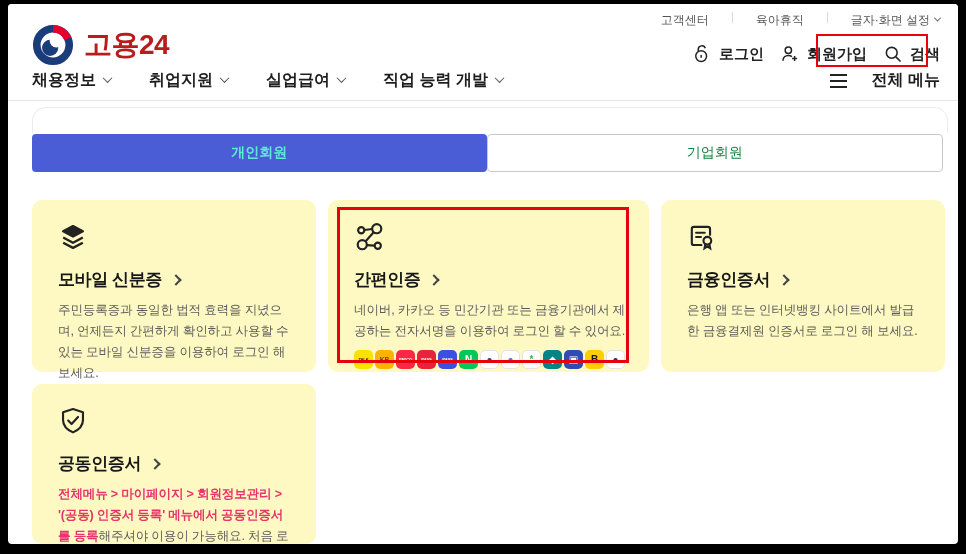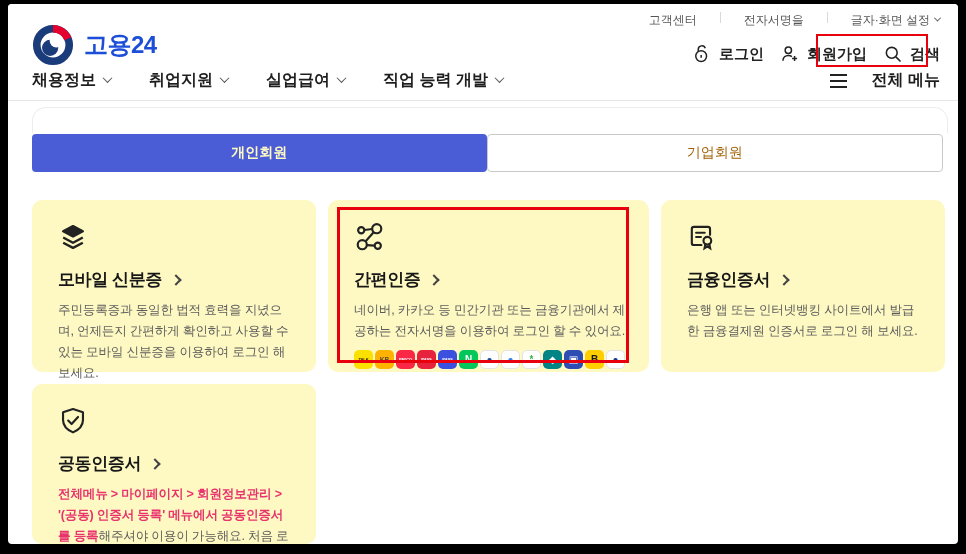--- a/index.html
+++ b/index.html
@@ -6,39 +6,39 @@
   html,body { width:966px; height:554px; }
   body { background:#000; font-family:"Liberation Sans","DejaVu Sans",sans-serif; position:relative; overflow:hidden; }
   .page { position:absolute; top:4px; left:8px; right:8px; bottom:10px; background:#fff; border-radius:4px; overflow:hidden; }
 
   
   .header { position:absolute; top:0; left:0; right:0; height:97px; background:#fff; border-bottom:1px solid #e7e7e7; }
   .util-row { position:absolute; top:8px; right:18px; display:flex; align-items:flex-start; gap:23px; font-size:12px; color:#555; }
   .util-link { cursor:pointer; display:flex; align-items:center; }
   .util-sep { width:1px; height:11px; background:#d9d9d9; }
   .brand { position:absolute; top:20px; left:24px; display:flex; align-items:center; gap:10px; cursor:pointer; }
-  .brand-title { font-size:24px; font-weight:bold; color:#1d4ed8; letter-spacing:-0.5px;text-align:right; }
+  .brand-title { font-size:28px; font-weight:bold; color:#b91c1c; letter-spacing:-0.5px;text-align:right; }
   .actions { position:absolute; top:40px; right:18px; display:flex; align-items:center; gap:16px; }
   .action { display:flex; align-items:center; gap:7px; font-size:15px; font-weight:bold; color:#222; cursor:pointer; }
   .nav { position:absolute; top:66px; left:24px; right:18px; height:31px; display:flex; align-items:flex-start; gap:38px; }
   .nav-item { display:flex; align-items:center; font-size:16px; font-weight:bold; color:#1e1e1e; cursor:pointer; }
   .caret { width:7px; height:7px; border-right:1.6px solid #555; border-bottom:1.6px solid #555; transform:rotate(45deg) translate(-1px,-1px); display:inline-block; margin-left:8px; margin-top:-3px; }
   .caret-sm { width:5px; height:5px; border-width:1.3px; margin-left:5px; margin-top:-2px; }
   .all-menu { margin-left:auto; display:flex; align-items:center; gap:25px; font-size:16px; font-weight:bold; color:#1e1e1e; cursor:pointer; }
   .burger { display:flex; flex-direction:column; gap:4px; }
   .burger i { display:block; width:17px; height:2px; background:#222; }
 
   
   .section-edge { position:absolute; top:103px; left:24px; right:10px; height:26px; border:1px solid #ededed; border-bottom:none; border-top-left-radius:14px; border-top-right-radius:14px; }
 
   
   .tabs { position:absolute; top:130px; left:24px; width:911px; height:38px; display:flex; }
   .tab { flex:1; display:flex; align-items:center; justify-content:center; font-size:14px; border-radius:4px; cursor:pointer; }
-  .tab-active { color:#fef9c3; font-weight:bold; }
-  .tab-idle { background:#fff; border:1px solid #c9c9c9; color:#a16207; }
+  .tab-active { color:#5eead4; font-weight:bold; }
+  .tab-idle { background:#fff; border:1px solid #c9c9c9; color:#15803d; }
 
   
   .cards { position:absolute; top:196px; left:24px; width:913px; display:grid; grid-template-columns:repeat(3,1fr); grid-template-rows:172px 160px; column-gap:12px; row-gap:12px; }
   .card { background:#fef9c3; border-radius:10px; padding:22px 24px 0 26px; cursor:pointer; }
   .card-icon { height:32px; margin-bottom:14px; }
   .card-title-row { display:flex; align-items:center; margin-bottom:9px; }
   .card-title { font-size:17px; font-weight:bold; color:#171717; letter-spacing:-0.4px; }
   .chev-r { width:8px; height:8px; border-top:2px solid #444; border-right:2px solid #444; transform:rotate(45deg); display:inline-block; margin-left:10px; }
   .card-body { font-size:12.6px; line-height:1.68; color:#5c5c5c; letter-spacing:-0.2px; }
   .pink { font-weight:bold; }
@@ -62,21 +62,21 @@
 <div class="page">
 
   <header class="header">
 
     <div class="util-row">
       <span class="util-link">
           <span>고객센터</span>
         </span>
       <span class="util-sep"></span>
       <span class="util-link">
-          <span>전자서명을</span>
+          <span>육아휴직</span>
         </span>
       <span class="util-sep"></span>
       <span class="util-link">
           <span>글자·화면 설정</span>
           <span class="caret caret-sm"></span>
         </span>
     </div>
 
     <div class="brand">
       <span>

